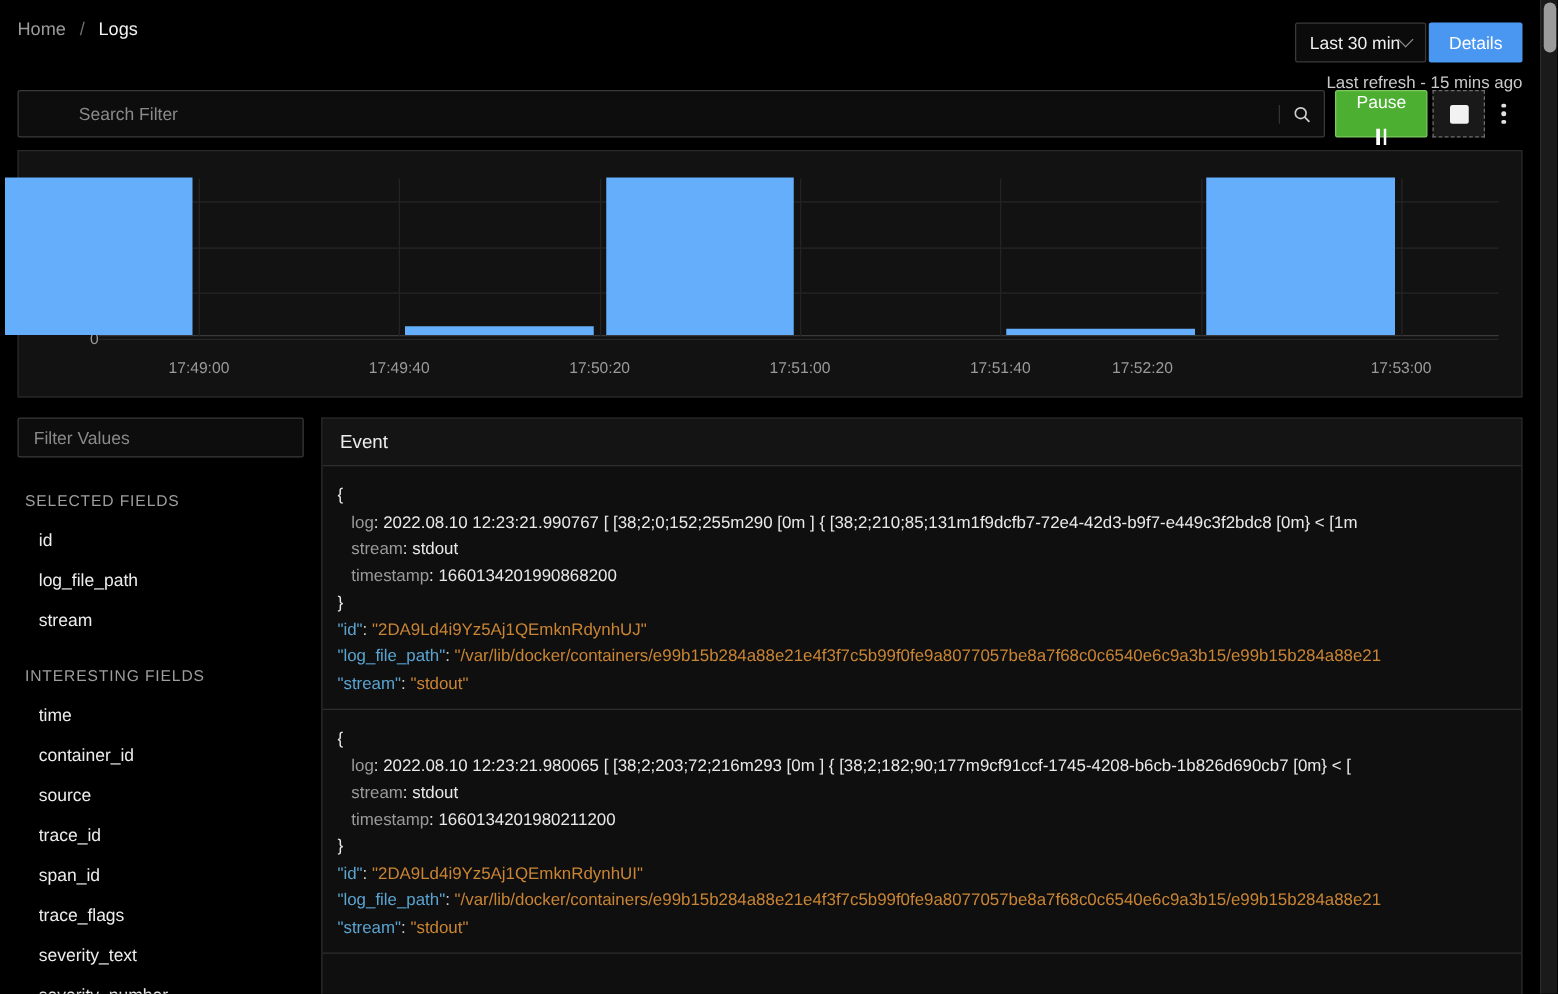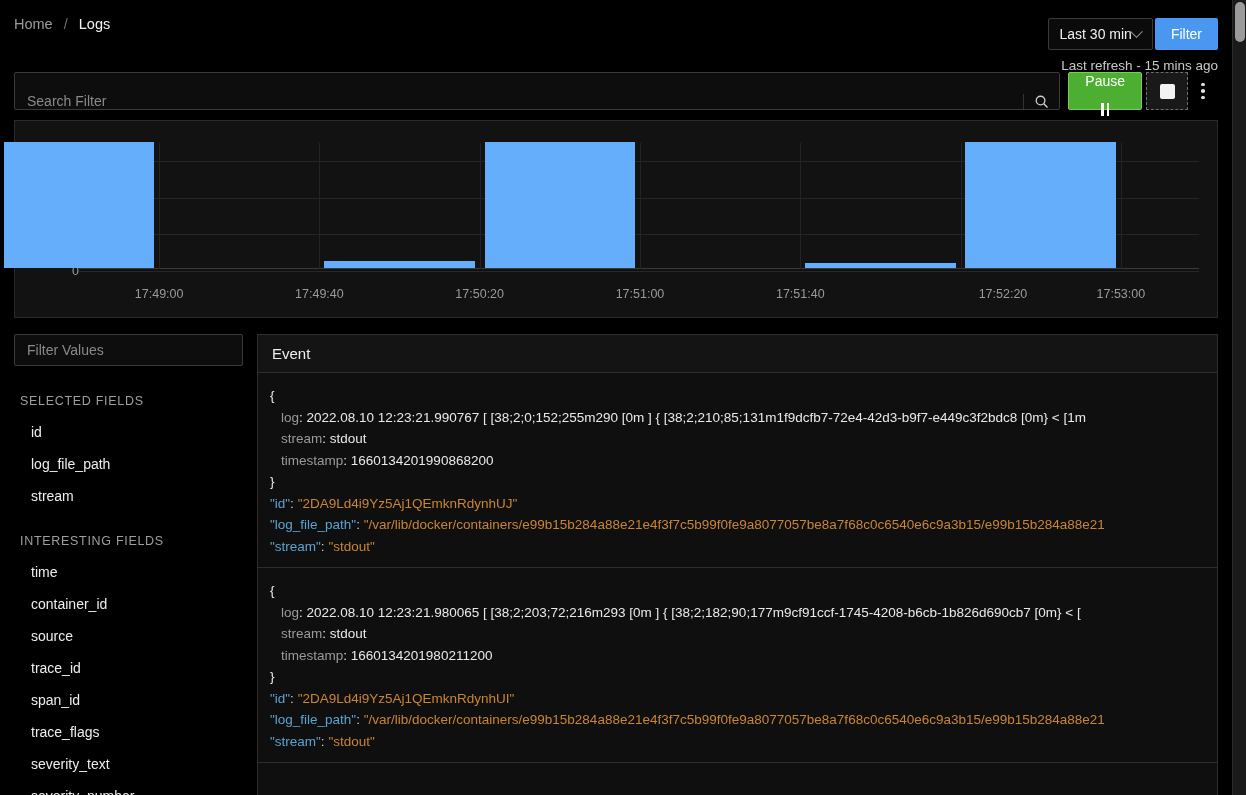--- a/index.html
+++ b/index.html
@@ -57,22 +57,22 @@
   .last-refresh {
     margin-top: 8px; font-size: 13.5px; color: #c9c9c9;
   }
 
   
   .toolbar {
     position: relative; margin: 0 14px; height: 38px;
     display: flex; align-items: stretch;
   }
   .search-wrap {
-    flex: 1; display: flex; align-items: flex-end;
-    border: 1px solid #3a3a3a; background: #0d0d0d; border-radius: 2px;
+    flex: 1; display: flex; align-items: center;
+    border: 1px solid #3a3a3a; background: #0d0d0d; border-radius: 2px; padding-left: 36px;
   }
   .search-input {
     flex: 1; background: transparent; border: none; outline: none;
     color: #e6e6e6; font-size: 14px; padding: 0 12px;
     font-family: "Liberation Sans", sans-serif;
   }
   .search-input::placeholder { color: #8a8a8a; }
   .search-btn {
     width: 36px; display: flex; align-items: center; justify-content: center;
     border-left: 1px solid #333; background: transparent; cursor: pointer;
@@ -189,21 +189,21 @@
       <span class="sep">/</span>
       <span class="crumb-current">Logs</span>
     </div>
 
     <div class="header-right">
       <div class="header-controls">
         <div class="time-select">
           <span>Last 30 min</span>
           <span class="chev"></span>
         </div>
-        <button class="refresh-btn">Filter</button>
+        <button class="refresh-btn">Details</button>
       </div>
       <div class="last-refresh">Last refresh - 15 mins ago</div>
     </div>
   </div>
 
   <div class="toolbar">
     <div class="search-wrap">
       <input class="search-input" type="text" placeholder="Search Filter" style="">
       <div class="search-btn">
         <svg width="15" height="15" viewBox="0 0 16 16">
@@ -249,21 +249,21 @@
         <div class="x-label" style="left: 304.429px;">17:49:40</div>
         <div class="v-grid" style="left: 464.714px;"></div>
         <div class="x-label" style="left: 464.714px;">17:50:20</div>
         <div class="bar" style="left: 309.237px; width: 150.669px; height: 6.94857px; background: rgb(100, 174, 251);"></div>
         <div class="v-grid" style="left: 625px;"></div>
         <div class="x-label" style="left: 625px;">17:51:00</div>
         <div class="bar" style="left: 469.523px; width: 150.669px; height: 126.171px; background: rgb(100, 174, 251);"></div>
         <div class="v-grid" style="left: 785.286px;"></div>
         <div class="x-label" style="left: 785.286px;">17:51:40</div>
         <div class="v-grid" style="left: 945.571px;"></div>
-        <div class="x-label" style="left: 988px;">17:52:20</div>
+        <div class="x-label" style="left: 899px;">17:52:20</div>
         <div class="bar" style="left: 790.094px; width: 150.669px; height: 5.48571px; background: rgb(100, 174, 251);"></div>
         <div class="v-grid" style="left: 1105.86px;"></div>
         <div class="x-label" style="left: 1105.86px;">17:53:00</div>
         <div class="bar" style="left: 950.38px; width: 150.669px; height: 126.171px; background: rgb(100, 174, 251);"></div>
       </div>
   </div>
 
   <div class="content">
 
     <div class="sidebar">

